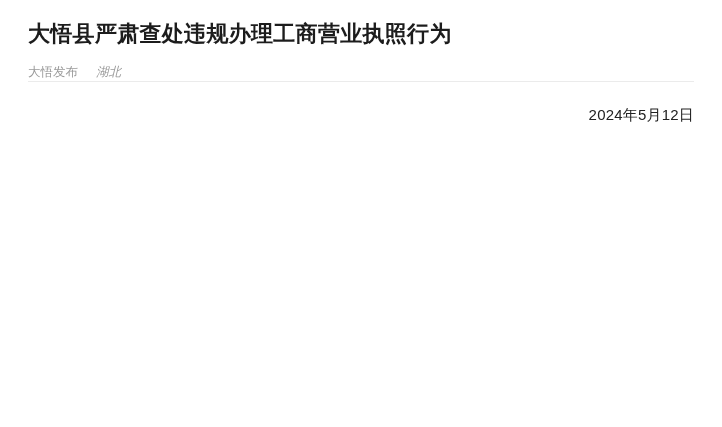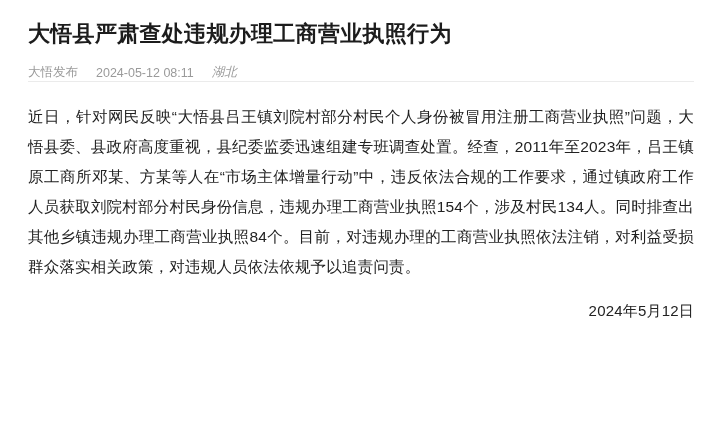--- a/index.html
+++ b/index.html
@@ -77,24 +77,22 @@
 </style>
 </head>
 <body>
 
 <div class="page">
 
   <h1 class="headline">大悟县严肃查处违规办理工商营业执照行为</h1>
 
   <div class="meta">
     <span>大悟发布</span>
-    <span>2024-05-12 08:11</span>
     <span>湖北</span>
   </div>
 
   <div class="divider"></div>
 
-  <p class="body-text">近日，针对网民反映“大悟县吕王镇刘院村部分村民个人身份被冒用注册工商营业执照”问题，大悟县委、县政府高度重视，县纪委监委迅速组建专班调查处置。经查，2011年至2023年，吕王镇原工商所邓某、方某等人在“市场主体增量行动”中，违反依法合规的工作要求，通过镇政府工作人员获取刘院村部分村民身份信息，违规办理工商营业执照154个，涉及村民134人。同时排查出其他乡镇违规办理工商营业执照84个。目前，对违规办理的工商营业执照依法注销，对利益受损群众落实相关政策，对违规人员依法依规予以追责问责。</p>
 
 
   <div class="date">2024年5月12日</div>
 
 </div>
 
 </body></html>

